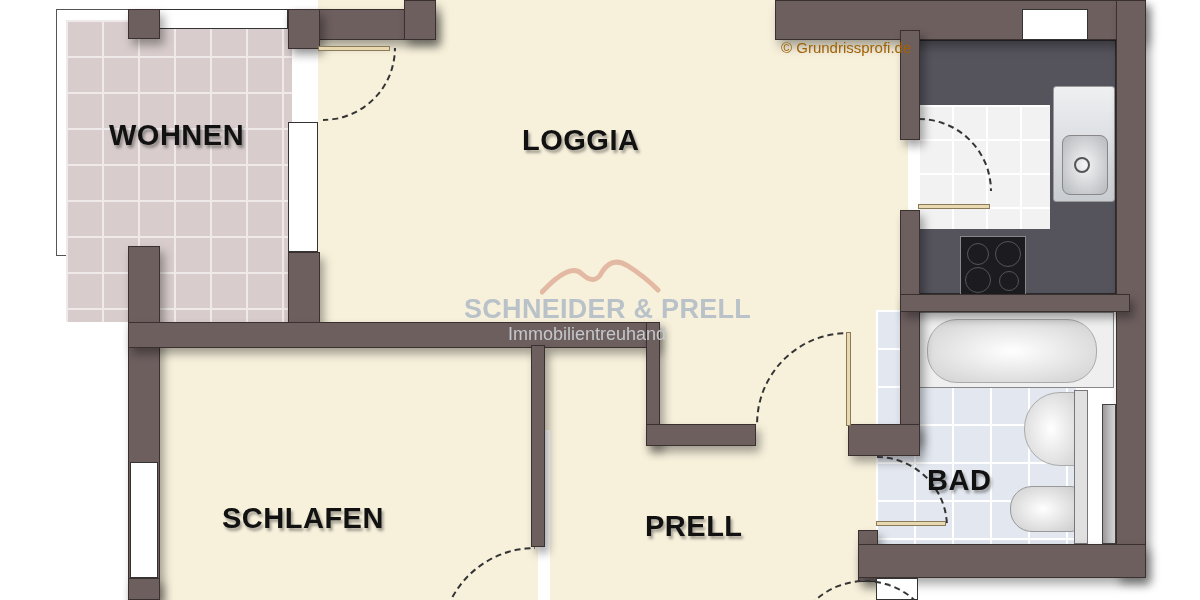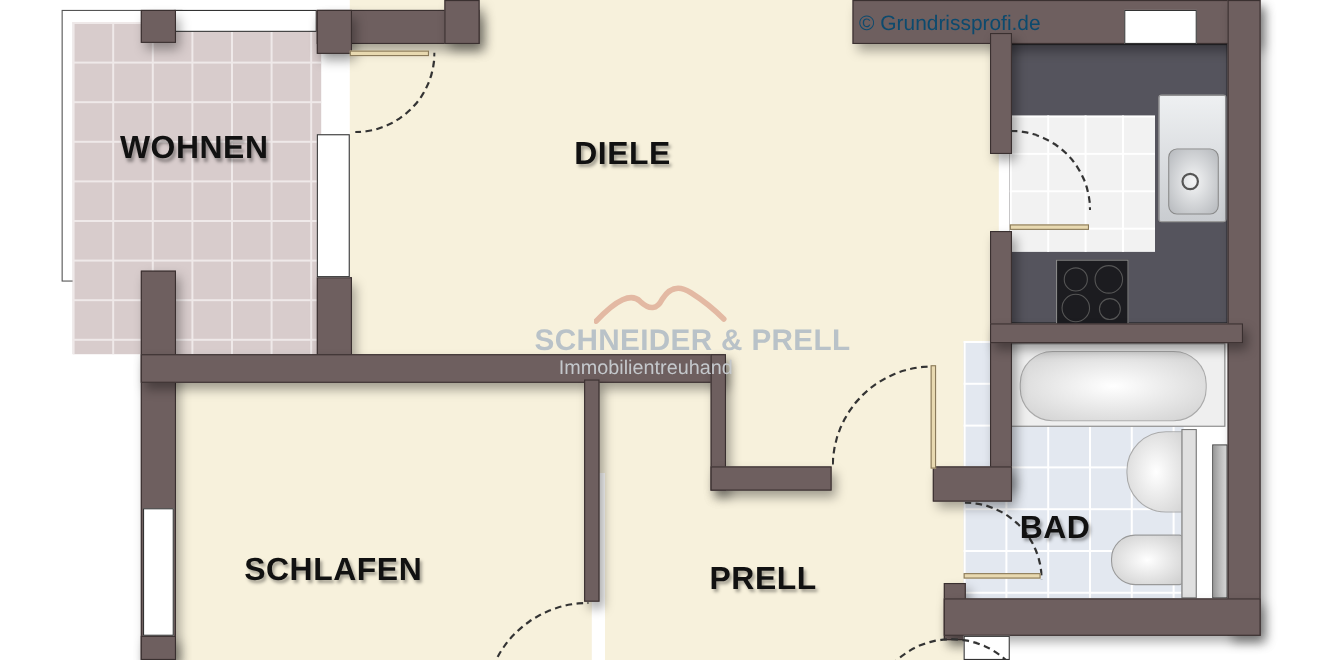--- a/index.html
+++ b/index.html
@@ -25,21 +25,21 @@
     background-image:
       linear-gradient(#ffffff 2px, transparent 2px),
       linear-gradient(90deg, #ffffff 2px, transparent 2px);
     background-size: 38px 38px; }
   .counter { position: absolute; background: #55545d; border: 1px solid #2c2b30; box-sizing: border-box; }
   .window { position: absolute; background: #ffffff; border: 1px solid #333; box-sizing: border-box; }
   .label { position: absolute; font-weight: bold; color: #111; font-size: 29px; letter-spacing: 0.5px;
            text-shadow: 2px 3px 3px rgba(0,0,0,0.35); white-space: nowrap; }
   .door-arc { position: absolute; border: 2px dashed #333; border-radius: 50%; box-sizing: border-box; }
   .door-leaf { position: absolute; background: #e8d9b0; border: 1px solid #8a7a5a; box-sizing: border-box; }
-  .copyright { position: absolute; color: #0c4a6e; font-size: 19px; white-space: nowrap; }
+  .copyright { position: absolute; color: #a16207; font-size: 15px; white-space: nowrap; margin-top: 28px; }
   .wm-title { position: absolute; color: #b9c2c8; font-size: 27px; font-weight: bold; white-space: nowrap; letter-spacing: 0.3px; }
   .wm-sub { position: absolute; color: #c4c8cc; font-size: 18px; white-space: nowrap; }
 </style>
 </head>
 <body>
 
 <div class="abs" style="left:0;top:0;width:1200px;height:600px;">
 
   <div class="floor" style="left:318px;top:0;width:590px;height:430px;"></div>
   <div class="floor" style="left:158px;top:345px;width:380px;height:255px;"></div>
@@ -103,23 +103,23 @@
   <div class="door-arc" style="left:756px;top:332px;width:184px;height:184px;clip-path:inset(0 50% 50% 0);"></div>
   <div class="door-leaf" style="left:846px;top:332px;width:5px;height:94px;"></div>
   <div class="door-arc" style="left:806px;top:456px;width:142px;height:142px;clip-path:inset(0 0 50% 50%);"></div>
   <div class="door-leaf" style="left:876px;top:521px;width:70px;height:5px;"></div>
   <div class="door-arc" style="left:440px;top:547px;width:190px;height:190px;clip-path:inset(0 50% 50% 0);"></div>
   <div class="door-arc" style="left:790px;top:580px;width:150px;height:150px;clip-path:inset(0 0 50% 0);"></div>
 
   <svg class="abs" style="left:540px;top:256px;" width="122" height="40" viewBox="0 0 122 40">
     <path d="M2 36 Q30 6 42 18 Q55 30 62 16 Q72 0 88 10 Q104 20 118 34" fill="none" stroke="#e3b9a3" stroke-width="5" stroke-linecap="round"></path>
   </svg>
-  <div class="wm-title" style="left:486px;top:294px;">SCHNEIDER &amp; PRELL</div>
+  <div class="wm-title" style="left:464px;top:294px;">SCHNEIDER &amp; PRELL</div>
   <div class="wm-sub" style="left:508px;top:324px;">Immobilientreuhand</div>
 
   <div class="copyright" style="left:781px;top:11px;">© Grundrissprofi.de</div>
 
   <div class="label" style="left:109px;top:119px;">WOHNEN</div>
-  <div class="label" style="left:522px;top:124px;">DIELE</div>
+  <div class="label" style="left:522px;top:124px;">LOGGIA</div>
   <div class="label" style="left:927px;top:464px;">BAD</div>
   <div class="label" style="left:222px;top:502px;">SCHLAFEN</div>
   <div class="label" style="left:645px;top:510px;">PRELL</div>
 </div>
 
 </body></html>

